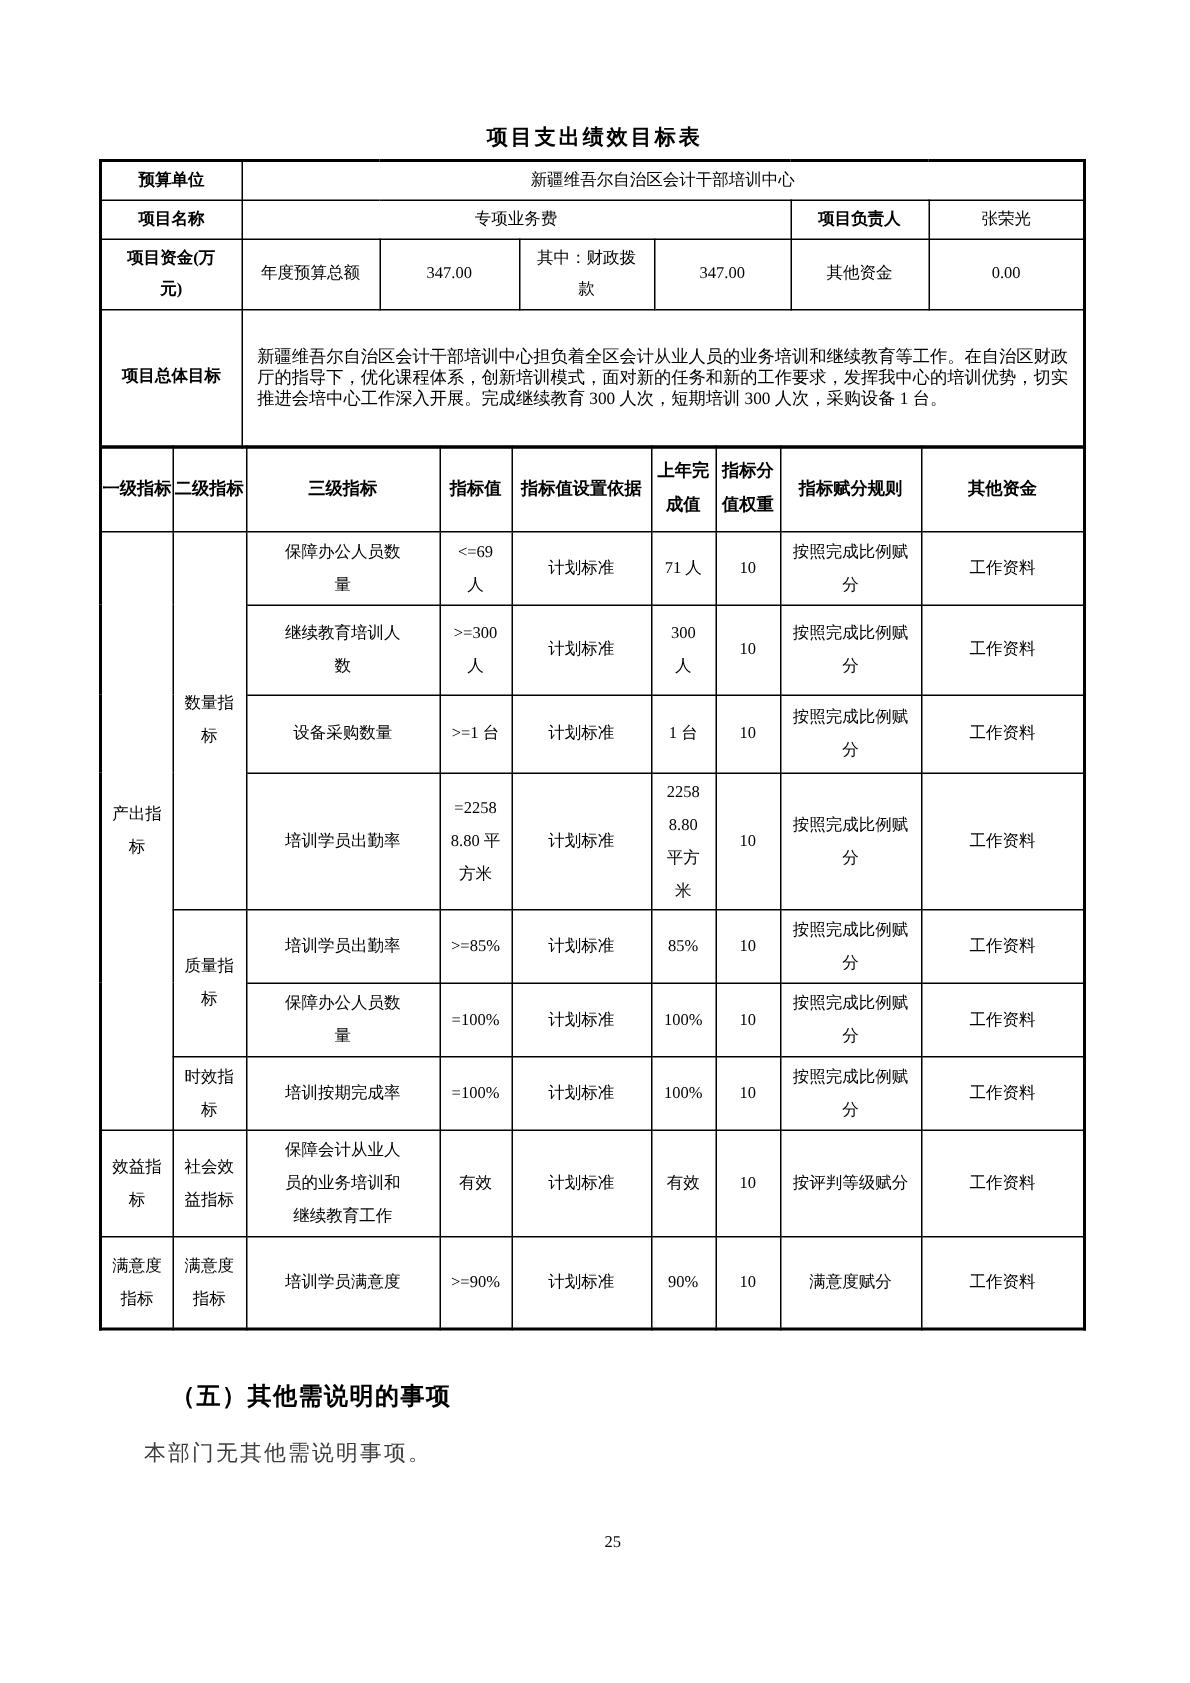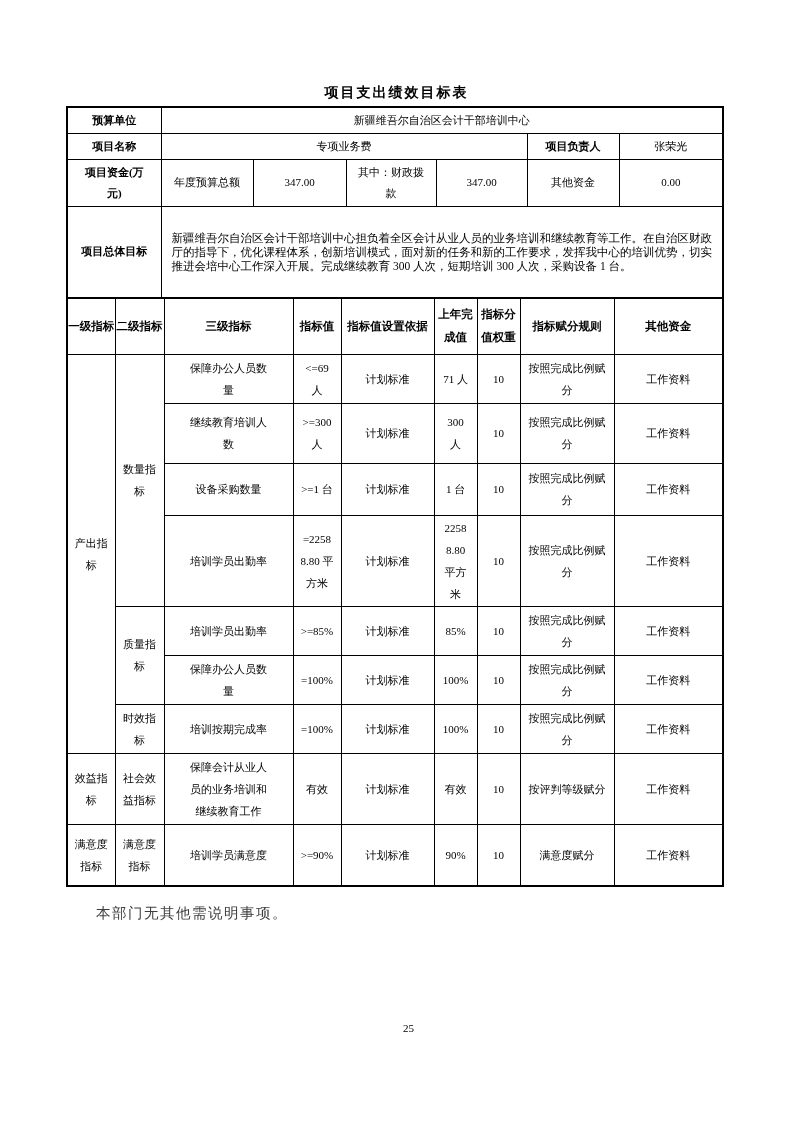--- a/index.html
+++ b/index.html
@@ -185,17 +185,18 @@
         <td class="col-val">&gt;=90%</td>
         <td>计划标准</td>
         <td class="col-last">90%</td>
         <td>10</td>
         <td>满意度赋分</td>
         <td>工作资料</td>
       </tr>
     </tbody>
   </table>
 
+  <div class="section-heading">（五）其他需说明的事项</div>
   <div class="section-body">本部门无其他需说明事项。</div>
 
   <div class="page-number">25</div>
 
 </div>
 
 </body></html>

